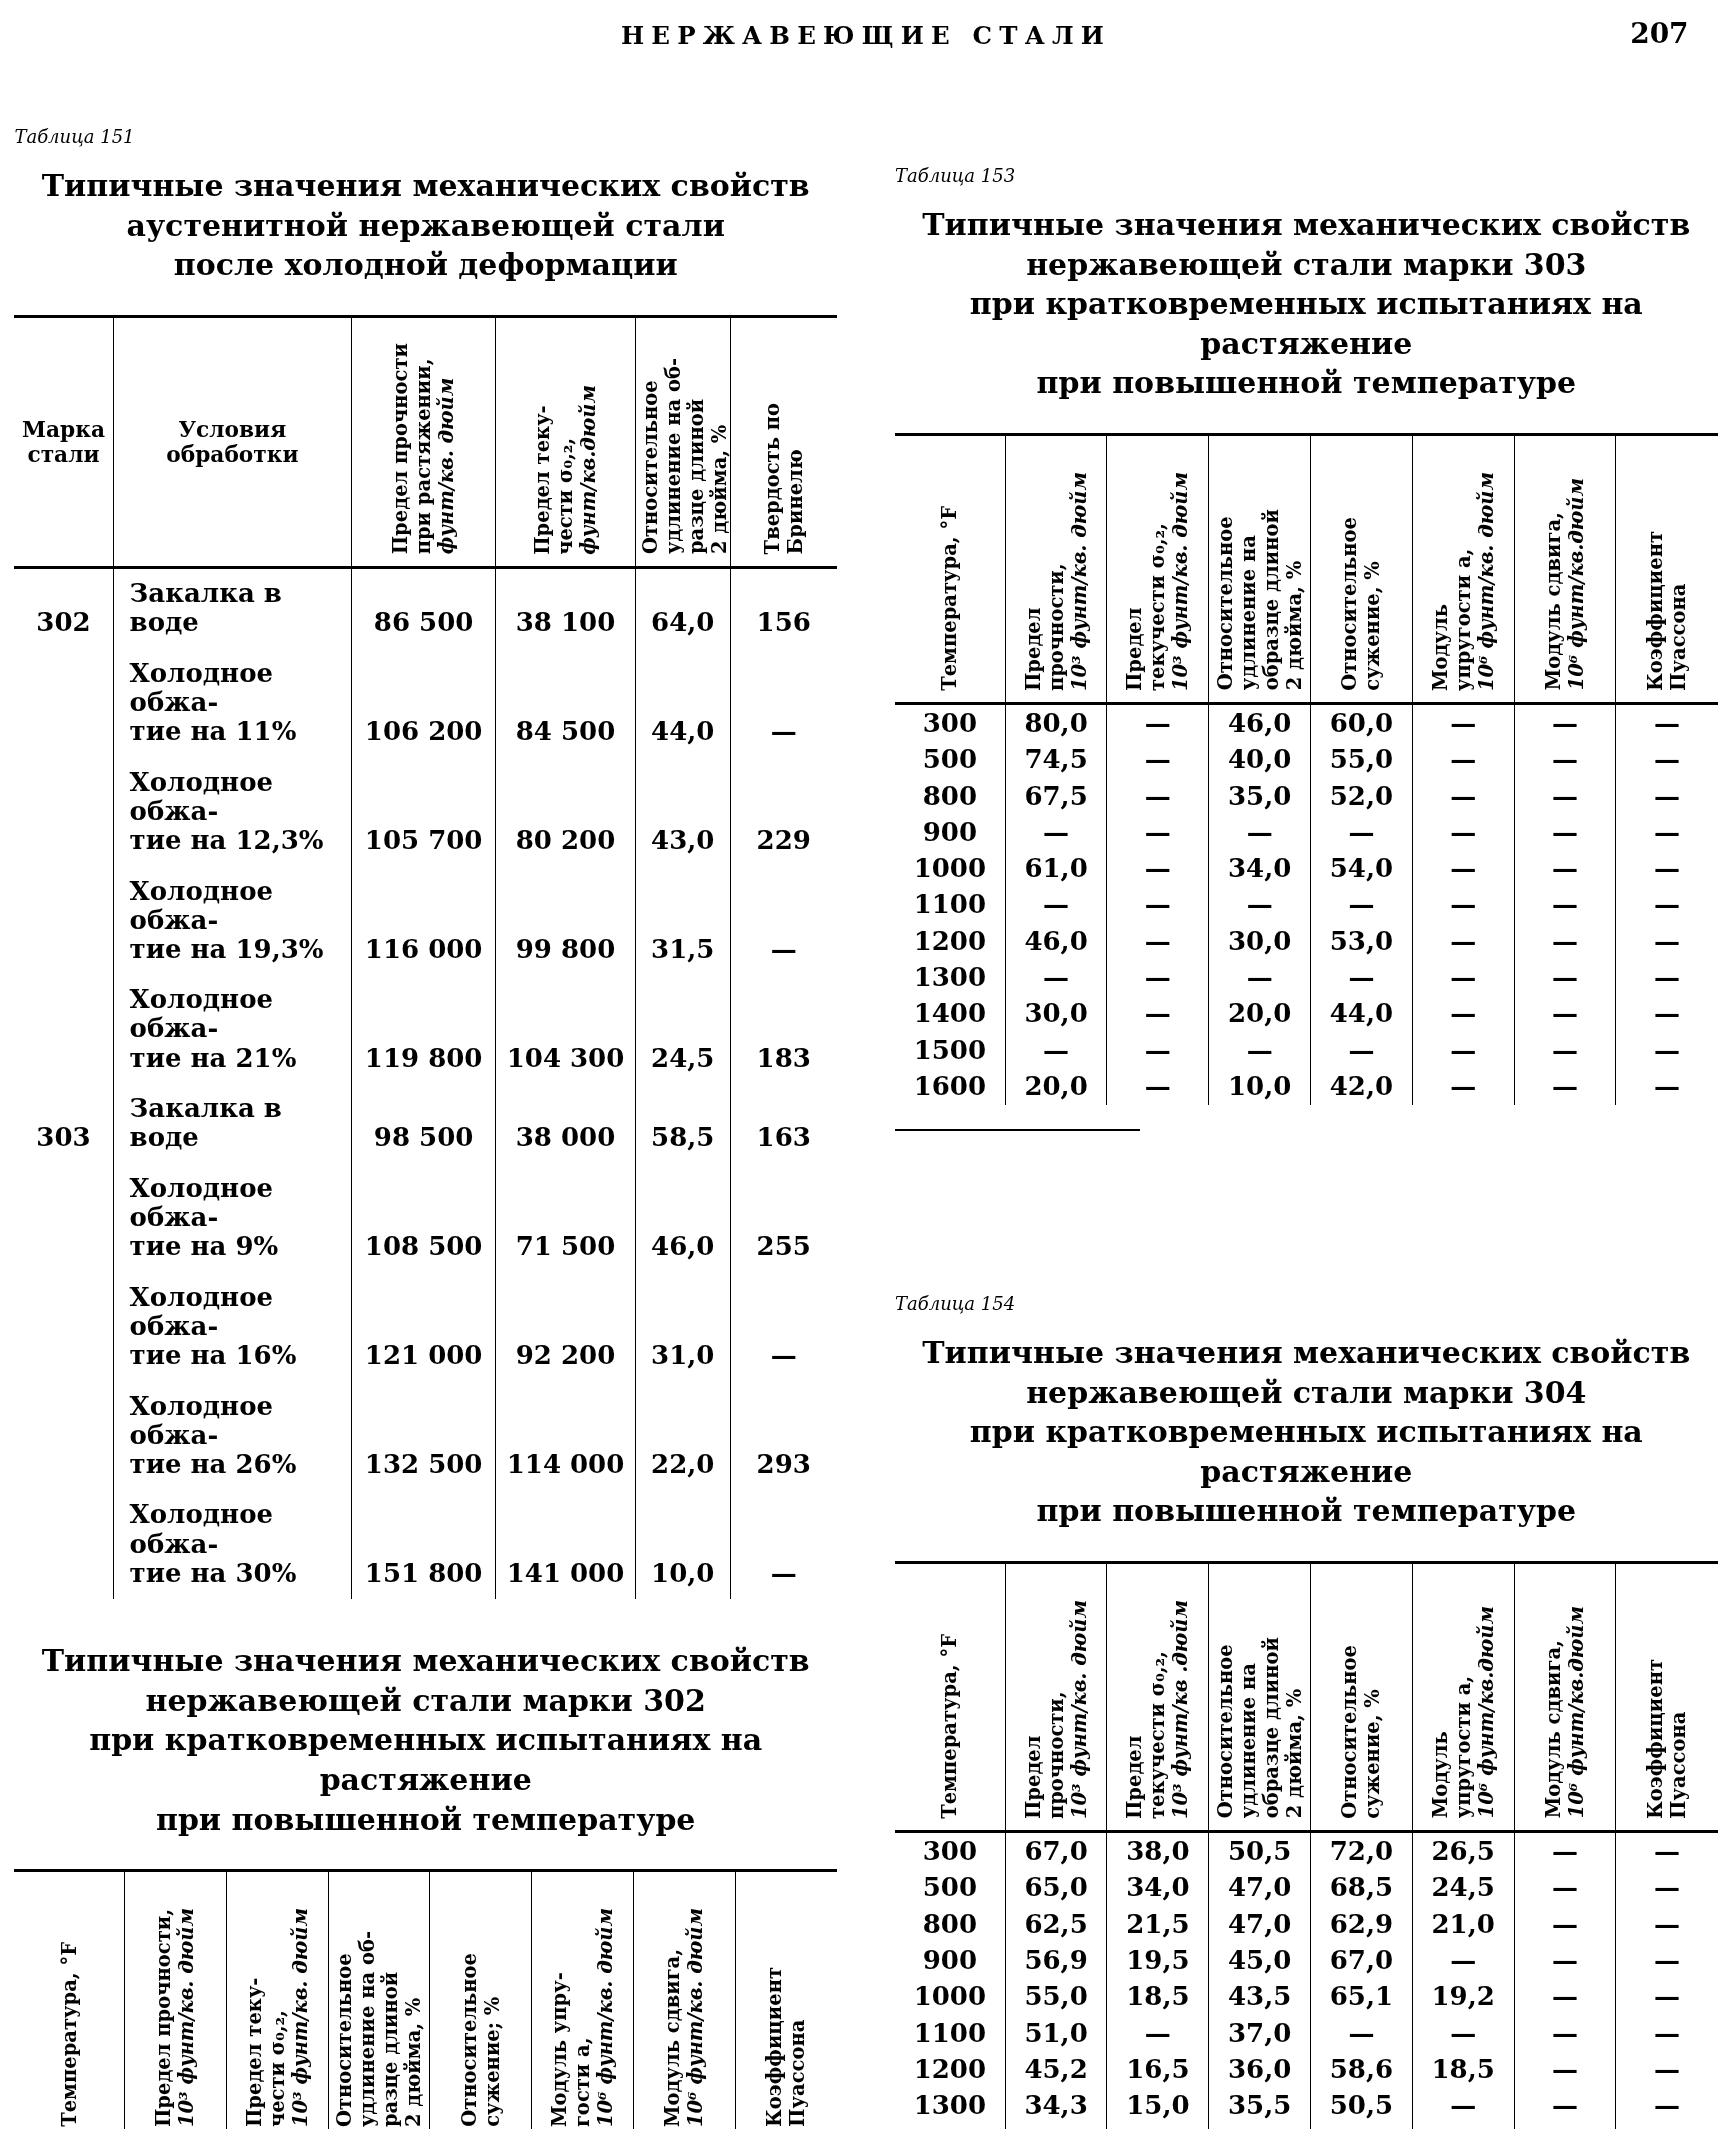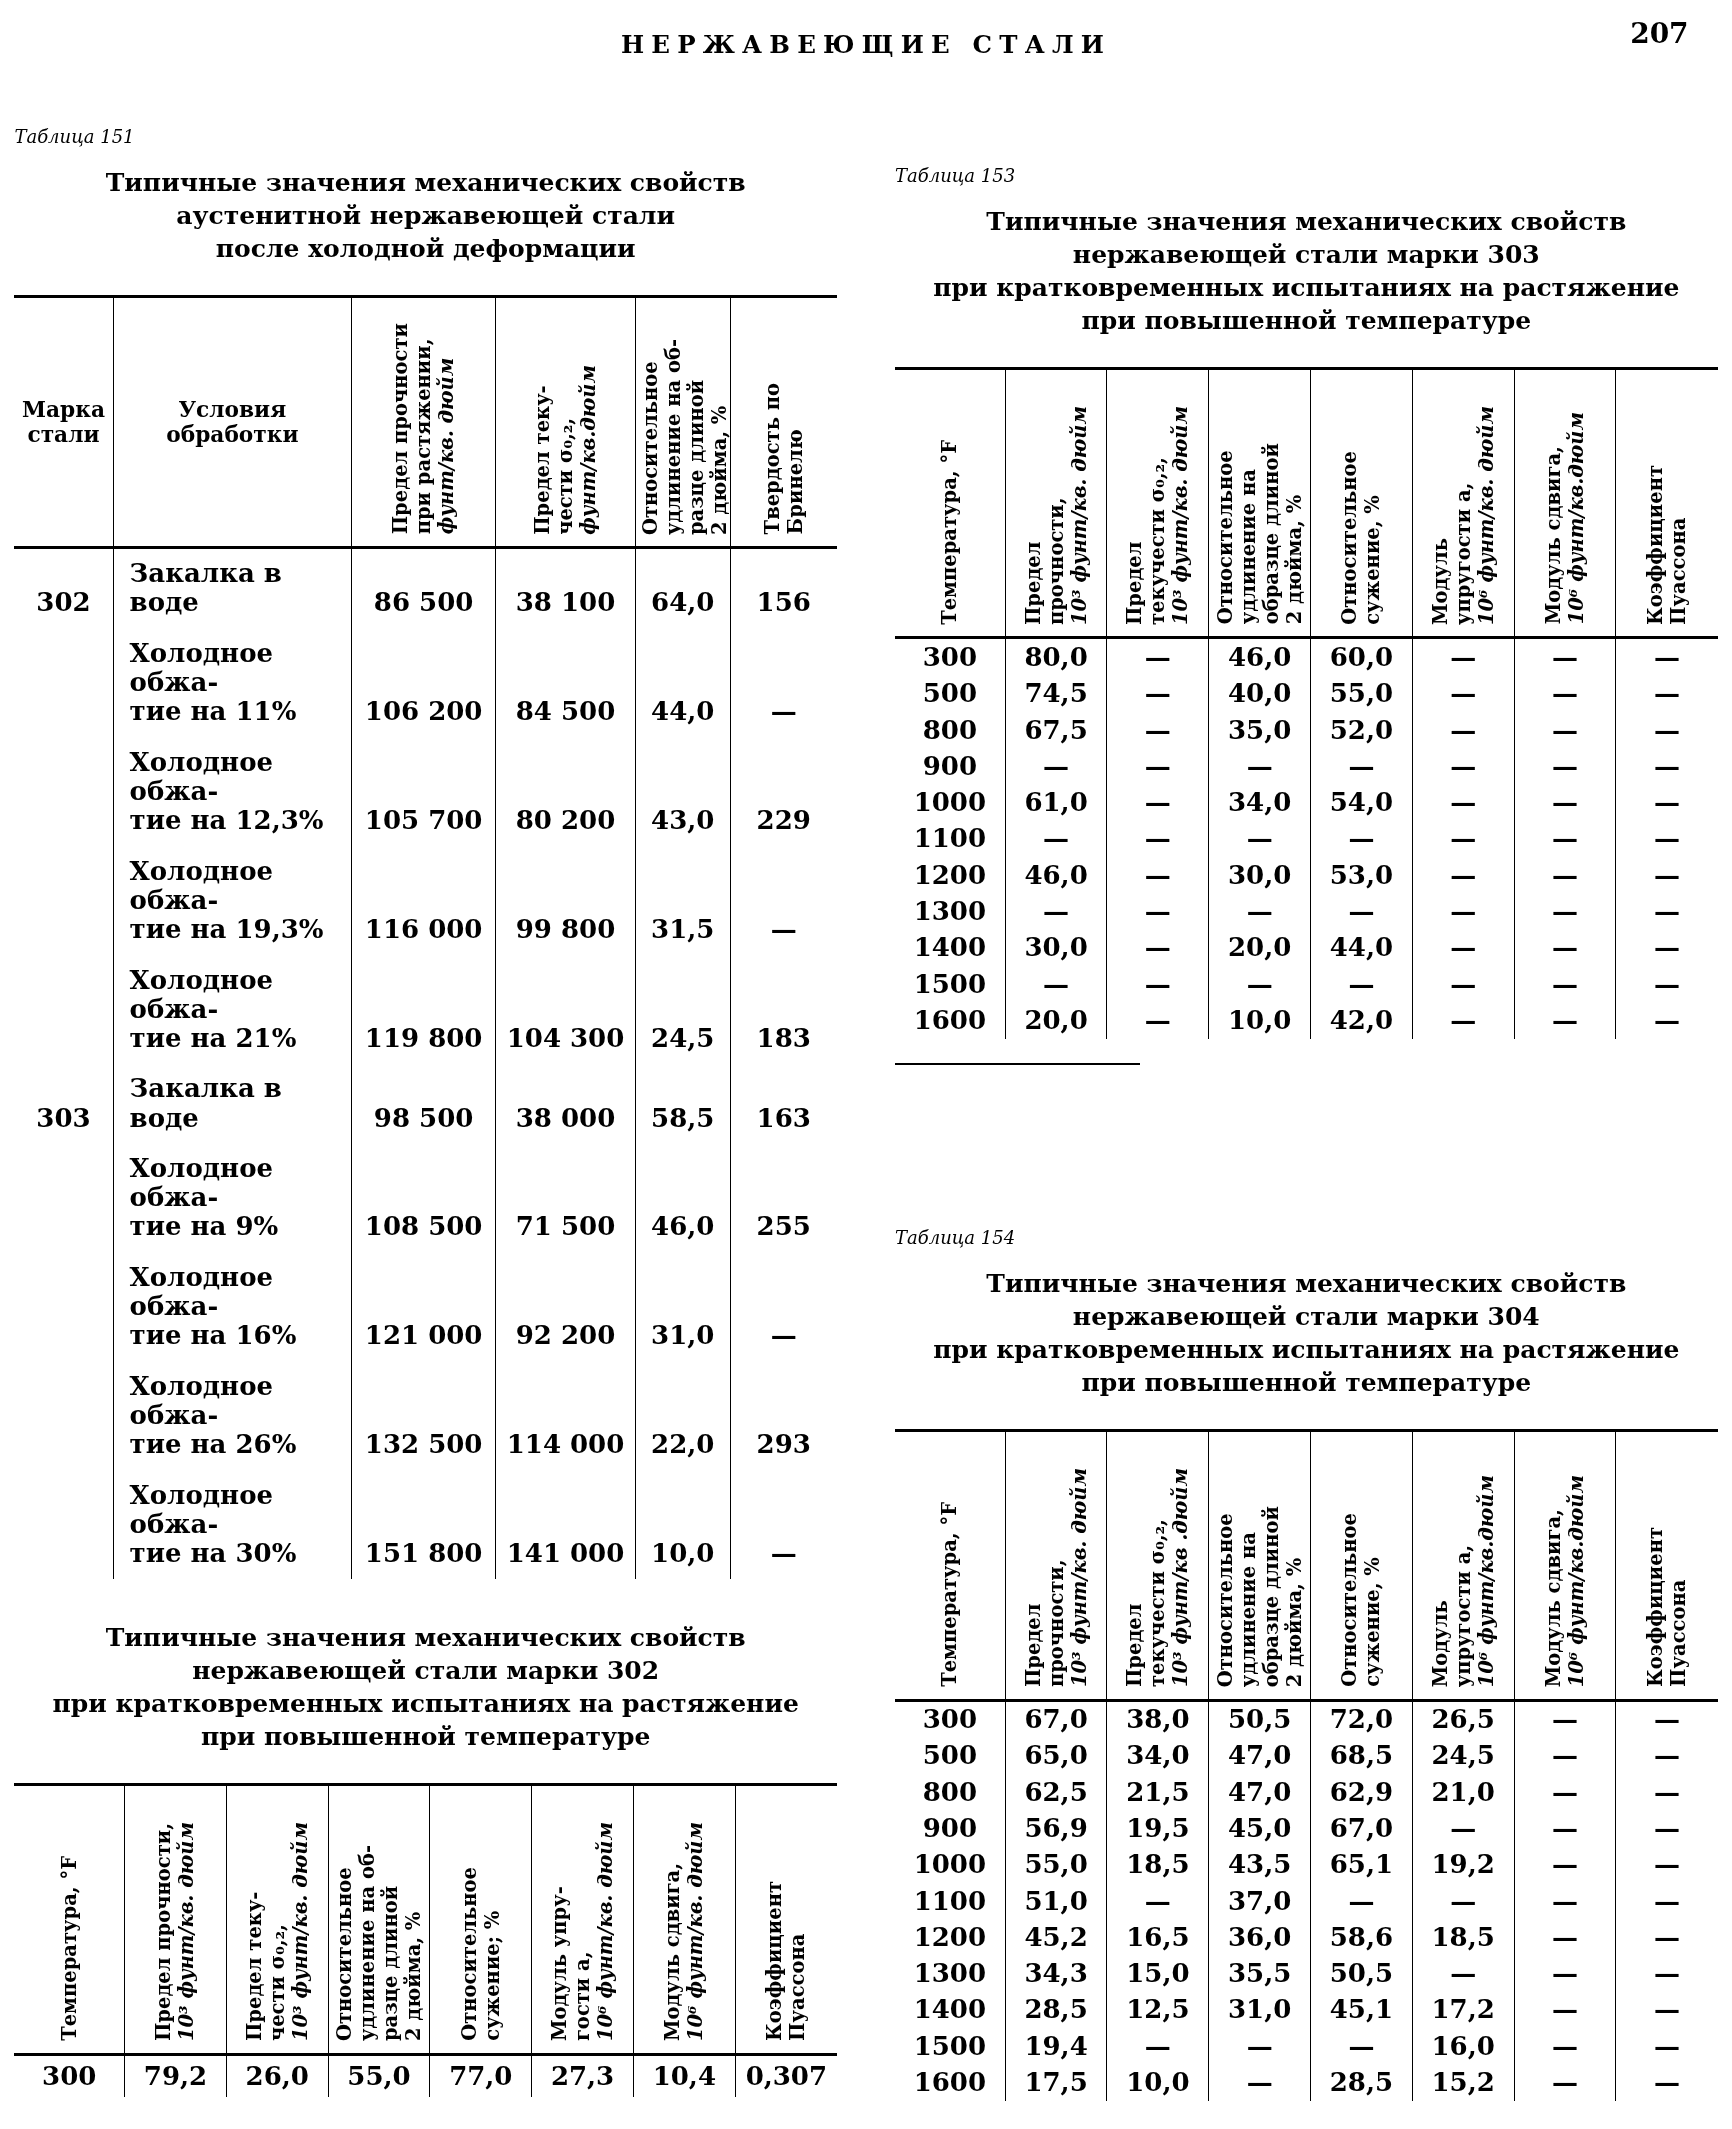--- a/index.html
+++ b/index.html
@@ -6,33 +6,33 @@
   body {
     width:1732px; min-height:2129px;
     font-family:"DejaVu Serif","Liberation Serif",serif;
     -webkit-font-smoothing:antialiased;
   }
   .page { padding:16px 14.4px 0 14.4px; }
 
   
   .topbar { position:relative; height:62px; }
   .running-head {
-    position:absolute; left:0; right:0; top:14px;
+    position:absolute; left:0; right:0; top:5px;
     text-align:center; font-weight:bold; font-size:24.5px; letter-spacing:7.2px;
   }
   .page-num { position:absolute; right:29px; top:1.4px; font-size:28px; font-weight:bold; }
 
   .cols { display:grid; grid-template-columns:1fr 1fr; column-gap:58px; }
 
   .tbl-caption {
     text-align:left; font-style:italic; font-size:18px;
     margin:0 51px 0 0;
   }
   .tbl-title {
-    text-align:center; font-weight:bold; font-size:25px; line-height:1.32;
+    text-align:center; font-weight:bold; font-size:30px; line-height:1.32;
     white-space:pre-line; margin:19px 0 0 0;
   }
 
   table { border-collapse:collapse; width:100%; border-top:3.6px solid #000; table-layout:fixed; }
   .tbl-wrap { margin-top:30px; }
   thead th { border-bottom:3.6px solid #000; vertical-align:bottom; padding:8.7px 2.9px; }
   th, td { border-left:1.4px solid #000; }
   th:first-child, td:first-child { border-left:none;margin-top:44px; }
 
   td {

